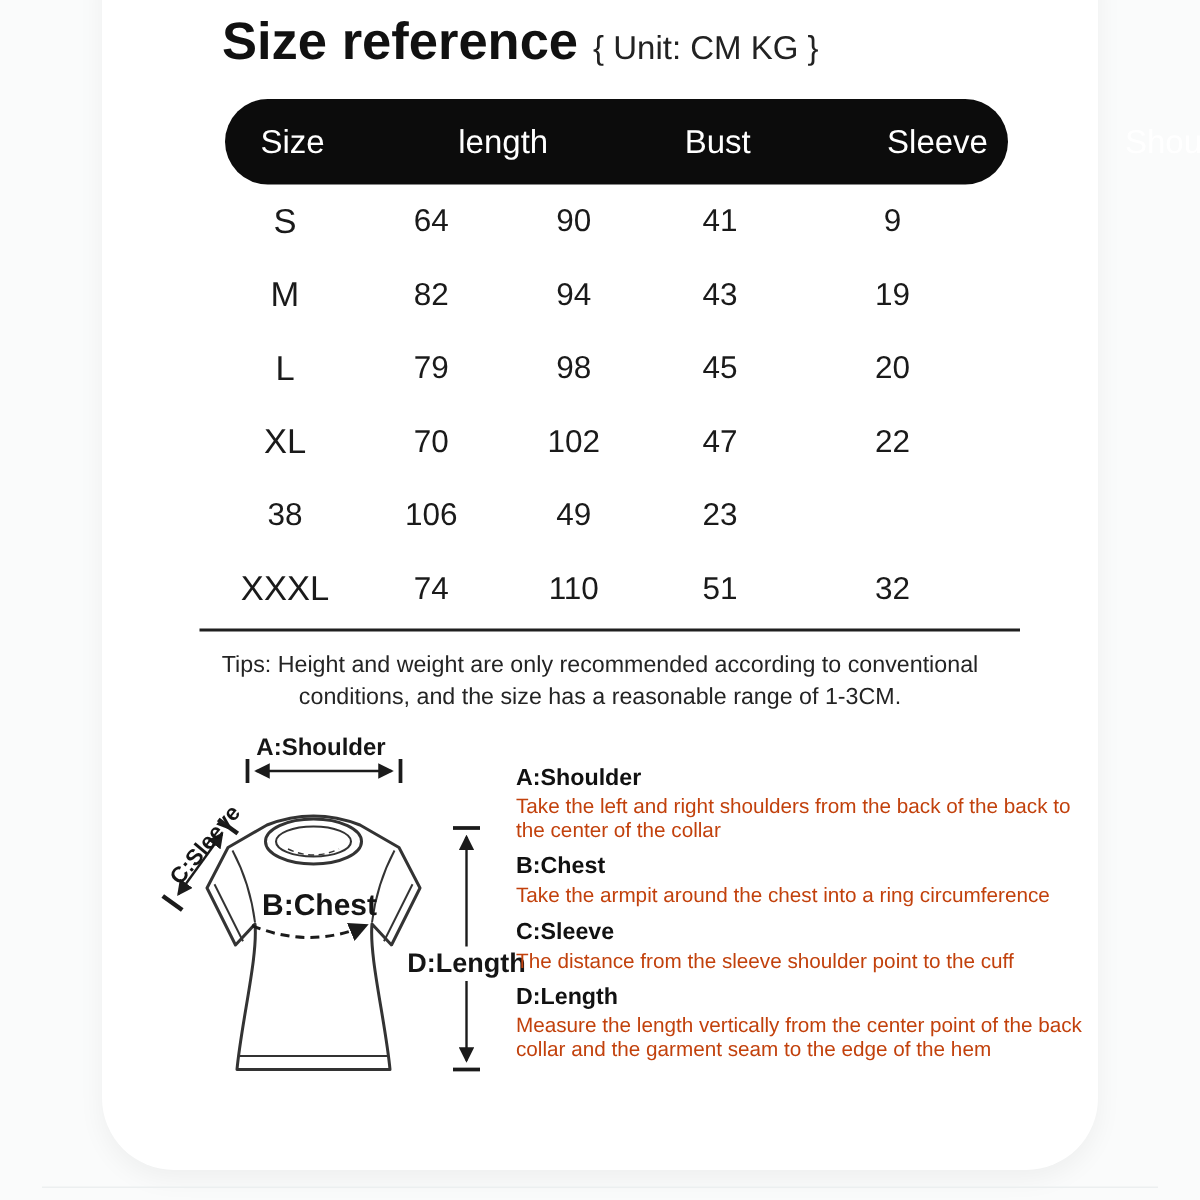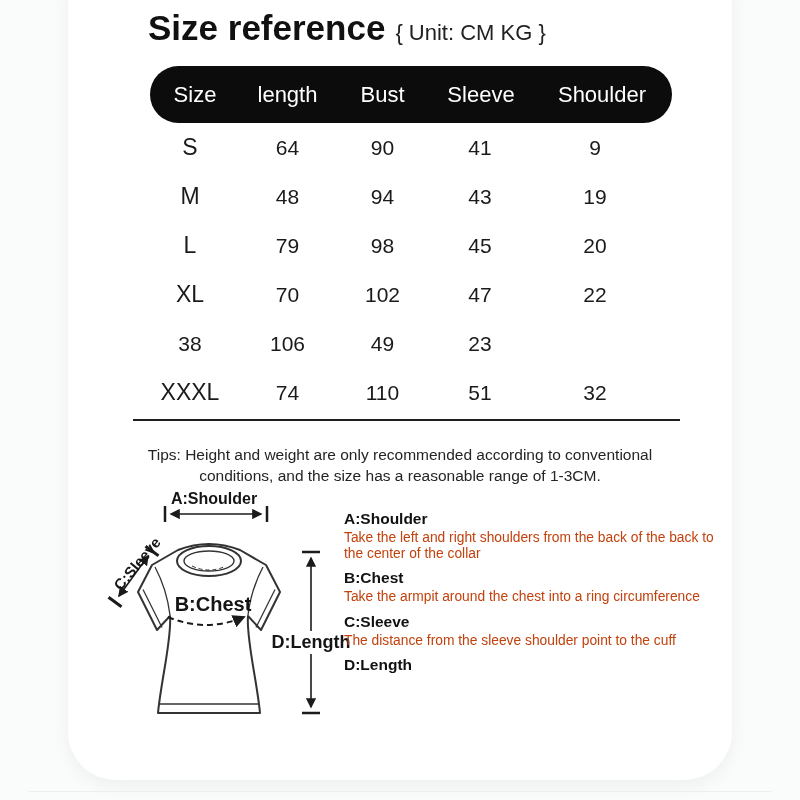--- a/index.html
+++ b/index.html
@@ -34,20 +34,21 @@
   
   .header-pill {
     position: absolute;
     left: 150px; top: 66px;
     width: 522px; height: 57px;
     background: #0c0c0c;
     border-radius: 29px;
     display: grid;
     grid-template-columns: 90px 95px 95px 102px 140px;
     align-items: center;
+    gap: 48px;
   }
   .header-pill .hcell {
     text-align: center;
     color: #fff;
     font-size: 22px;
     font-weight: 500;
   }
   .rows {
     position: absolute;
     left: 140px; top: 123px;
@@ -65,21 +66,21 @@
   .divider {
     position: absolute;
     left: 133px; top: 419px;
     width: 547px; height: 2px;
     background: #1f1f1f;
   }
 
   
   .tips {
     position: absolute;
-    left: 120px; top: 444px;
+    left: 120px; top: 433px;
     width: 560px;
     text-align: center;
     font-size: 15.5px;
     line-height: 21px;
     color: #242424;
   }
 
   
   .diagram {
     position: absolute;
@@ -131,21 +132,21 @@
   <div class="rows">
     <div class="trow">
       <div class="cell size-cell">S</div>
       <div class="cell">64</div>
       <div class="cell">90</div>
       <div class="cell">41</div>
       <div class="cell">9</div>
     </div>
     <div class="trow">
       <div class="cell size-cell">M</div>
-      <div class="cell">48</div>
+      <div class="cell">82</div>
       <div class="cell">94</div>
       <div class="cell">43</div>
       <div class="cell">19</div>
     </div>
     <div class="trow">
       <div class="cell size-cell">L</div>
       <div class="cell">79</div>
       <div class="cell">98</div>
       <div class="cell">45</div>
       <div class="cell">20</div>
@@ -227,15 +228,16 @@
     <div class="guide-block">
       <div class="guide-heading">B:Chest</div>
       <div class="guide-desc">Take the armpit around the chest into a ring circumference</div>
     </div>
     <div class="guide-block">
       <div class="guide-heading">C:Sleeve</div>
       <div class="guide-desc">The distance from the sleeve shoulder point to the cuff</div>
     </div>
     <div class="guide-block">
       <div class="guide-heading">D:Length</div>
+      <div class="guide-desc">Measure the length vertically from the center point of the back collar and the garment seam to the edge of the hem</div>
     </div>
   </div>
 </div>
 
 </body></html>

